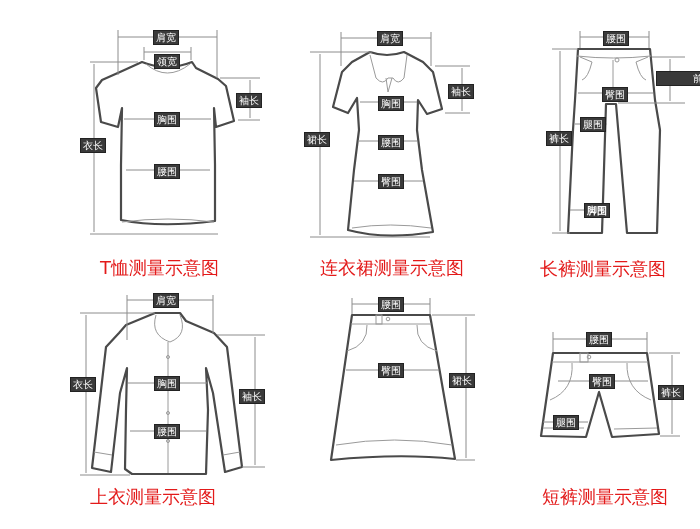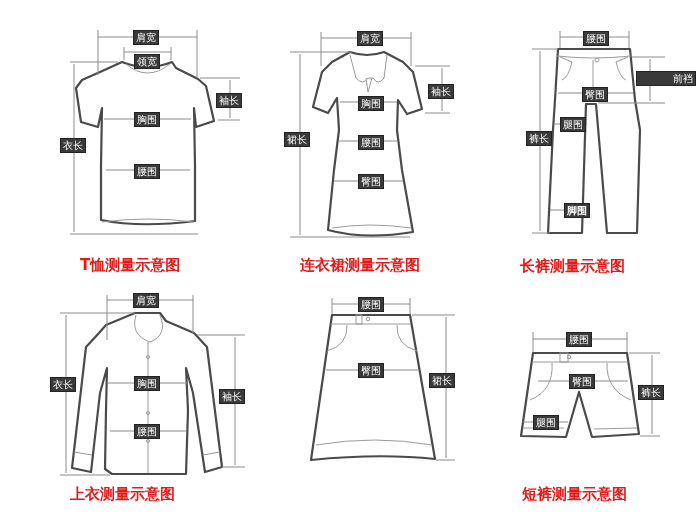--- a/index.html
+++ b/index.html
@@ -1,24 +1,24 @@
 <!DOCTYPE html>
 <html><head>
 <meta charset="utf-8">
 <style>
   html, body { margin:0; padding:0; background:#ffffff; }
   body { width:700px; height:529px; position:relative; overflow:hidden;
          font-family: "DejaVu Sans", sans-serif; }
-  .panel { position:absolute; }
+  .panel { position:absolute;margin-left:20px; }
   .panel svg { position:absolute; left:0; top:0; overflow:visible; }
   .tag { position:absolute; background:#3a3a3a; color:#ffffff; font-size:10px;
          line-height:13px; padding:0 2px; white-space:nowrap; letter-spacing:0;
          border:1px solid #222; }
-  .caption { position:absolute; color:#e31a1a; font-size:15px; white-space:nowrap;
-             font-family: "DejaVu Sans", sans-serif; font-weight: bold; }
+  .caption { position:absolute; color:#e31a1a; font-size:18px; white-space:nowrap;
+             font-family: "DejaVu Sans", sans-serif; }
   .garment { fill:#ffffff; stroke:#4a4a4a; stroke-width:2.2; stroke-linejoin:round; }
   .thin { fill:none; stroke:#9a9a9a; stroke-width:1; }
   .dim { stroke:#8c8c8c; stroke-width:1; fill:none; }
 </style>
 </head>
 <body>
 
 <div class="panel" style="left:0;top:0;width:240px;height:290px;">
   <svg width="240" height="290">
 

